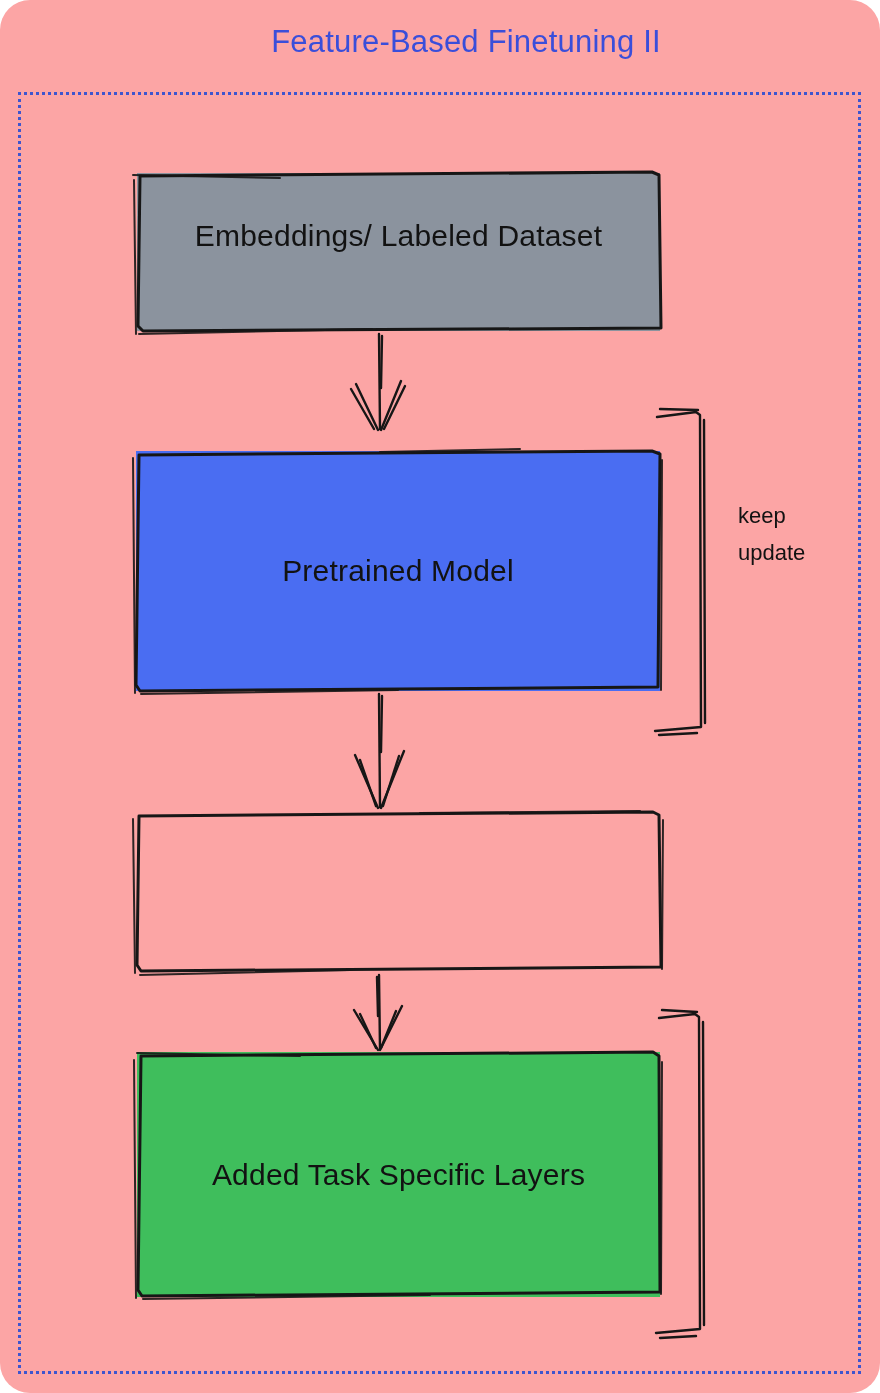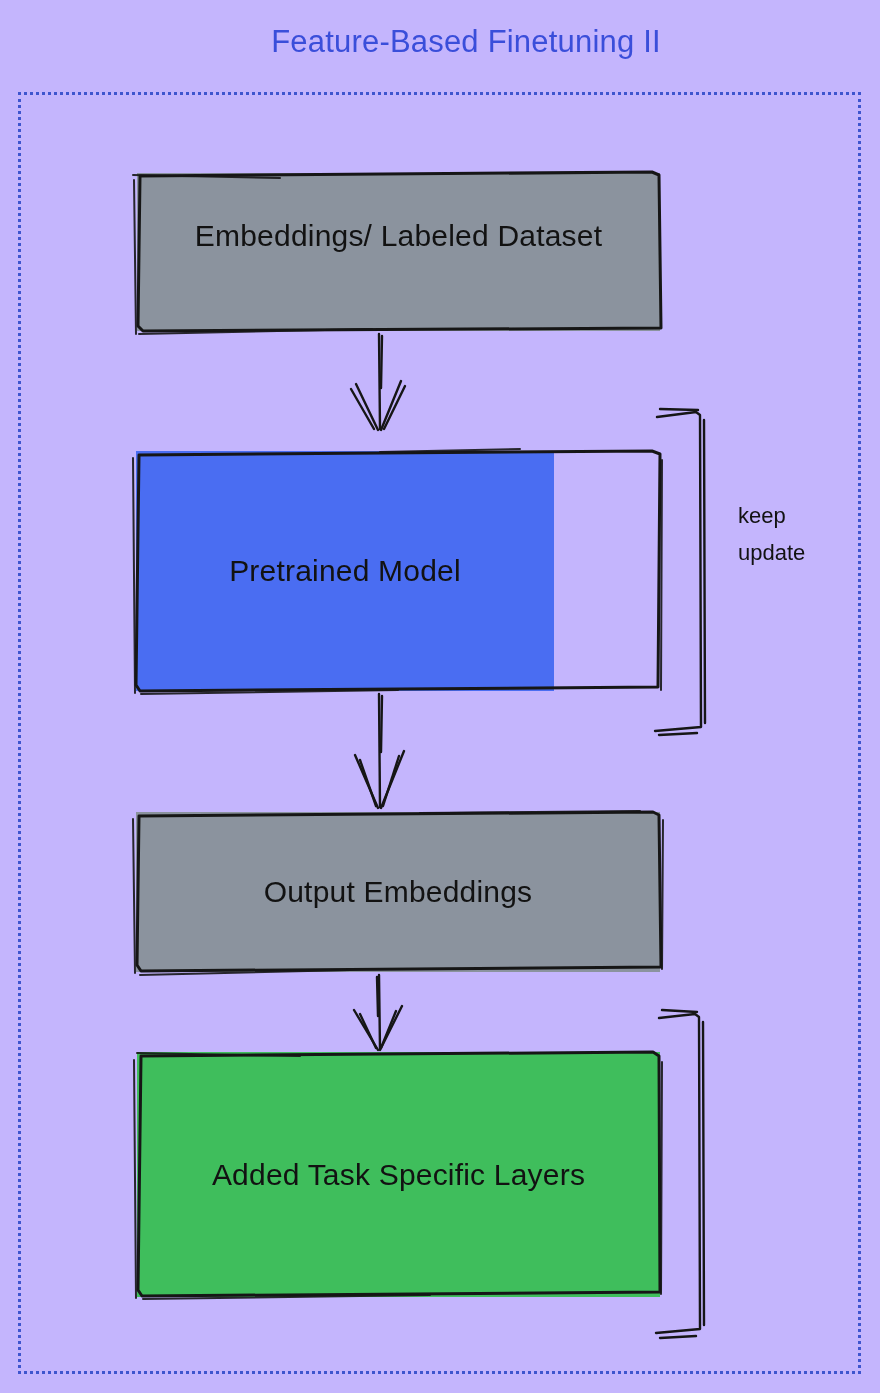--- a/index.html
+++ b/index.html
@@ -1,22 +1,23 @@
 <!DOCTYPE html>
 <html><head>
 <meta charset="utf-8">
 <style>
   html, body { margin: 0; padding: 0; background: #ffffff; }
   .canvas {
     position: relative;
     width: 880px;
     height: 1393px;
-    background: #c4b5fd;
+    background: #fca5a5;
     overflow: hidden;
     font-family: "Liberation Sans", "DejaVu Sans", sans-serif;
+    border-radius: 30px;
   }
   .title {
     position: absolute;
     top: 24px;
     left: 466px;
     transform: translateX(-50%);
     font-size: 31px;
     font-weight: 400;
     letter-spacing: 0.2px;
     white-space: nowrap;
@@ -37,21 +38,21 @@
     justify-content: center;
   }
   .box-label {
     font-size: 30px;
     color: #121212;
     letter-spacing: 0.2px;
     white-space: nowrap;
   }
   .box-dataset     { left: 137px; top: 173px;  width: 523px; height: 158px; }
   .box-dataset .box-label { transform: translateY(-16px); }
-  .box-pretrained  { left: 136px; top: 451px;  width: 418px; height: 240px; text-align: right; }
+  .box-pretrained  { left: 136px; top: 451px;  width: 524px; height: 240px; text-align: right; }
   .box-embeddings  { left: 136px; top: 812px;  width: 524px; height: 160px; }
   .box-tasklayers  { left: 137px; top: 1052px; width: 523px; height: 245px; }
   .annotation {
     position: absolute;
     left: 738px;
     font-size: 22px;
     line-height: 37px;
     color: #121212;
   }
   .annotation span { display: block; }
@@ -84,23 +85,20 @@
   <div class="dotted-frame" style="border-color: rgb(62, 85, 206);"></div>
 
   <div class="box box-dataset" style="background-color: rgb(139, 147, 158);">
     <span class="box-label">Embeddings/ Labeled Dataset</span>
   </div>
 
   <div class="box box-pretrained" style="background-color: rgb(74, 109, 242);">
     <span class="box-label">Pretrained Model</span>
   </div>
 
-  <div class="box box-embeddings" style="background-color: rgb(139, 147, 158);">
-    <span class="box-label">Output Embeddings</span>
-  </div>
 
   <div class="box box-tasklayers" style="background-color: rgb(63, 190, 92);">
     <span class="box-label">Added Task Specific Layers</span>
   </div>
 
   <div class="annotation annotation-keep-frozen">
     <span>keep</span>
     <span>update</span>
   </div>
 

